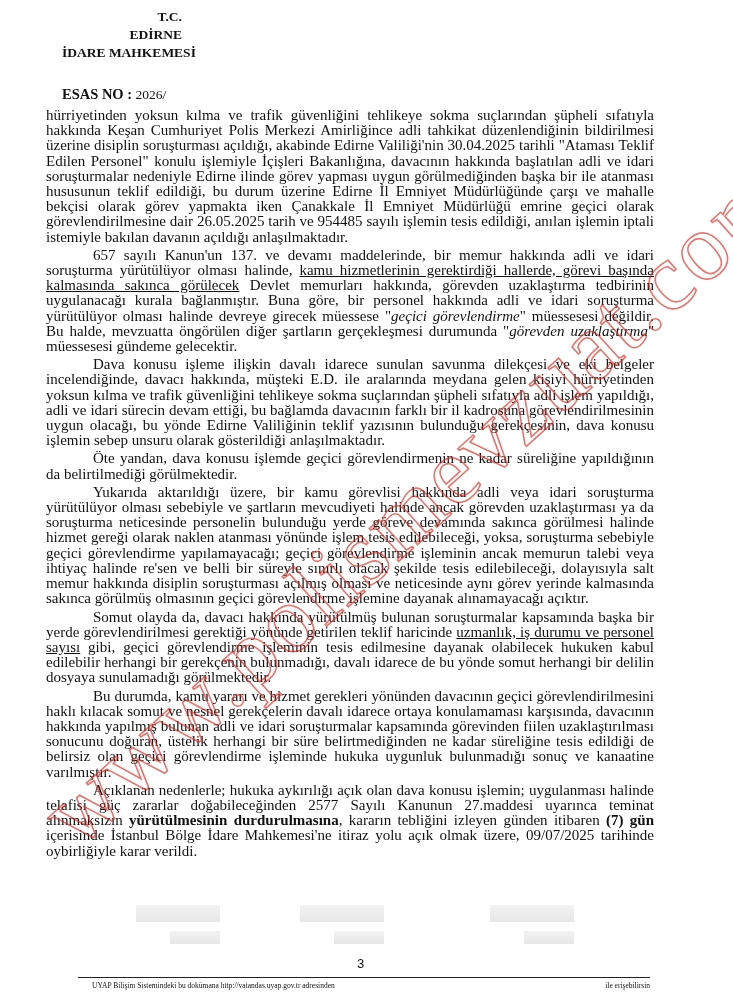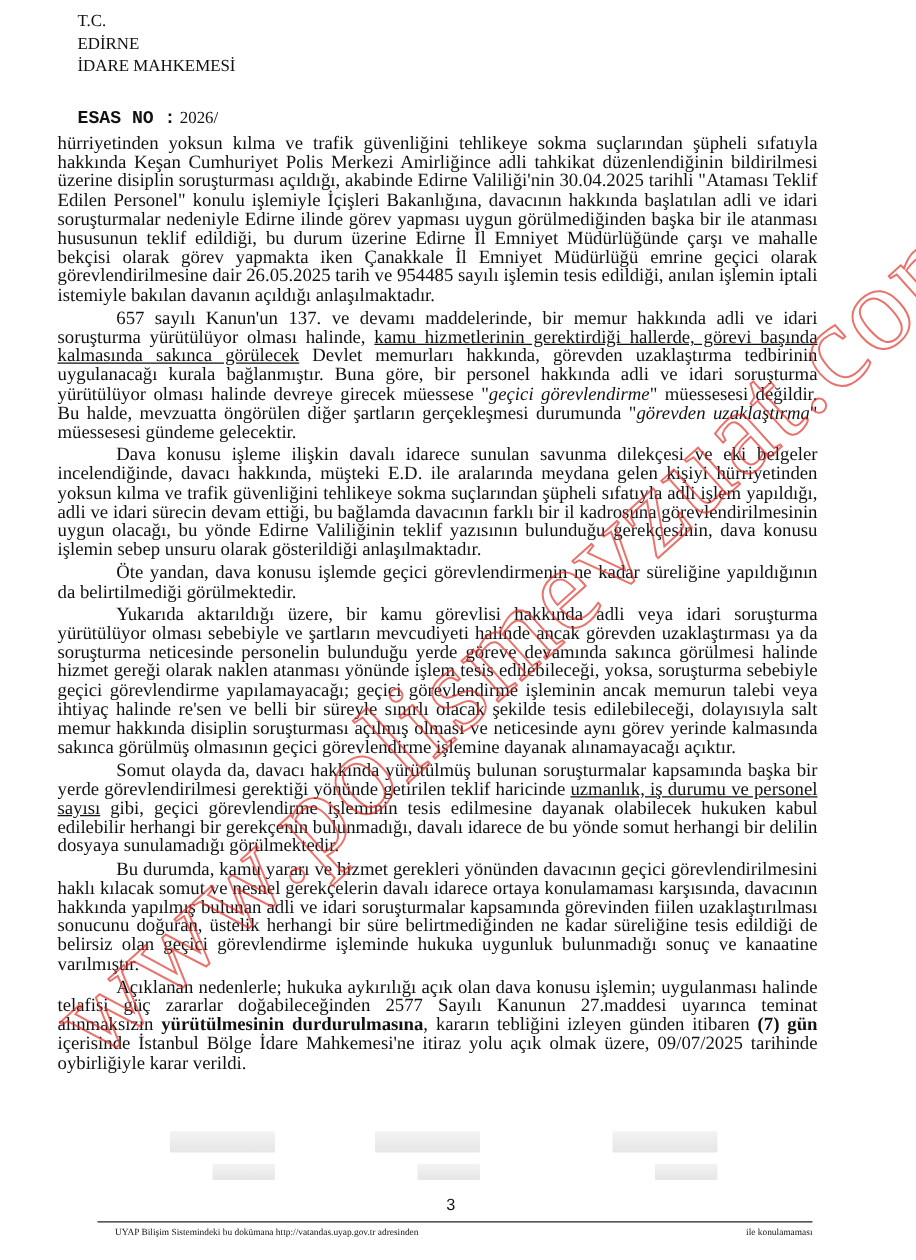--- a/index.html
+++ b/index.html
@@ -1,20 +1,20 @@
 <!DOCTYPE html>
 <html><head>
 <meta charset="utf-8">
 <style>
   html, body { margin:0; padding:0; background:#ffffff; }
   body { width:733px; height:1008px; position:relative; overflow:hidden; font-family:"Liberation Serif", serif; color:#111; }
-  .header { position:absolute; left:62px; top:8px; width:120px; text-align:left; font-weight:normal; font-size:13.5px; line-height:18px; }
+  .header { position:absolute; left:62px; top:8px; width:120px; text-align:right; font-weight:bold; font-size:13.5px; line-height:18px; }
   .header div { white-space:nowrap; }
   .esas { position:absolute; left:62px; top:86px; font-size:14px; white-space:nowrap; }
-  .esas .lbl { font-family:Liberation Mono, monospace; font-weight:bold; font-size:14.5px; }
+  .esas .lbl { font-family:Liberation Serif, serif; font-weight:bold; font-size:14.5px; }
   .esas .val { font-family:"Liberation Serif", serif; font-size:13.5px; }
   .body { position:absolute; left:46px; top:108px; width:608px; font-size:15px; line-height:15.2px; text-align:justify; }
   .body p { margin:0 0 3px 0; }
   .body p.ind { text-indent:47px; }
   .body p.cont { text-indent:0; }
   .u { text-decoration:underline; }
   .i { font-style:italic; }
   .b { font-weight:bold; }
   .sig { position:absolute; background:linear-gradient(#f3f3f3,#e6e6e6); border-radius:1px; }
   .pageno { position:absolute; left:357px; top:956px; font-family:"Liberation Sans", sans-serif; font-size:13px; }
@@ -51,15 +51,15 @@
 <div class="sig" style="left:136px;top:905px;width:84px;height:17px;"></div>
 <div class="sig" style="left:300px;top:905px;width:84px;height:17px;"></div>
 <div class="sig" style="left:490px;top:905px;width:84px;height:17px;"></div>
 <div class="sig" style="left:170px;top:931px;width:50px;height:13px;"></div>
 <div class="sig" style="left:334px;top:931px;width:50px;height:13px;"></div>
 <div class="sig" style="left:524px;top:931px;width:50px;height:13px;"></div>
 
 <div class="pageno">3</div>
 <div class="footline"></div>
 <div class="foot-l">UYAP Bilişim Sistemindeki bu dokümana http://vatandas.uyap.gov.tr adresinden</div>
-<div class="foot-r">ile konulamaması</div>
+<div class="foot-r">ile erişebilirsin</div>
 
 <div class="watermark">www.polismevzuat.com</div>
 
 </body></html>

